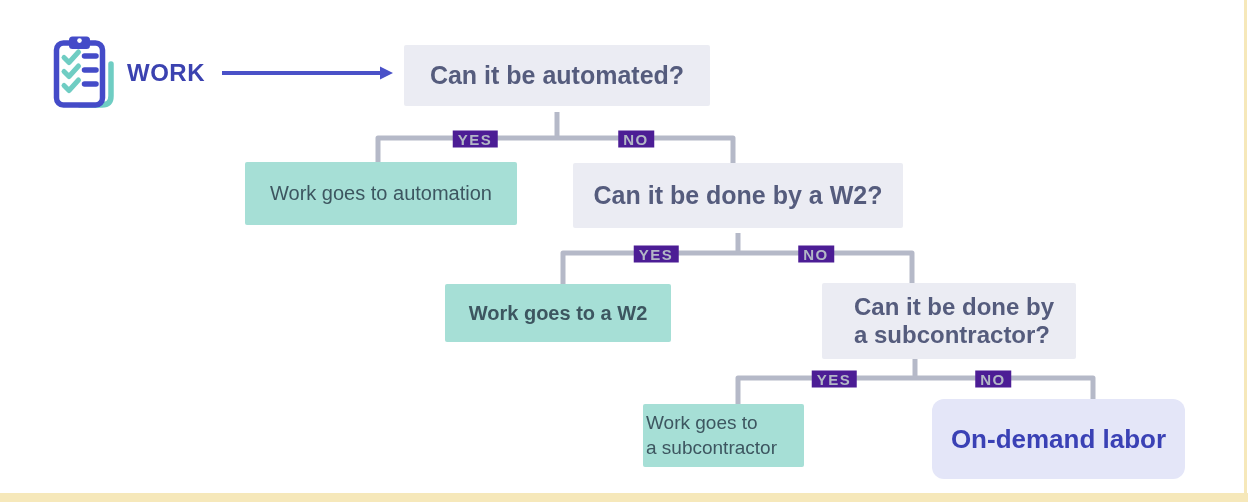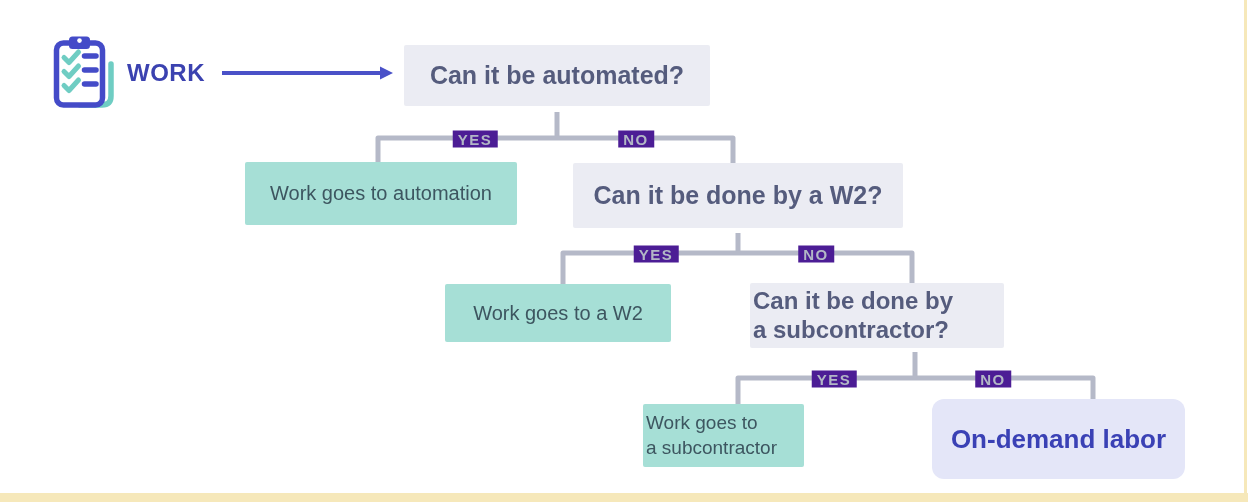--- a/index.html
+++ b/index.html
@@ -27,22 +27,22 @@
     border-radius:2px;box-sizing:border-box;text-align:center;
   }
   .node.q{background:#EBECF3;color:#555C7D;font-weight:700;font-size:25px;}
   .node.outcome{background:#A6DFD6;color:#3D5660;font-size:20px;}
   .node.final{background:#E4E6F8;color:#3A41B5;font-weight:700;font-size:26px;}
   .node.left-text{justify-content:flex-start;text-align:left;white-space:pre-line;}
 
   #q1{left:404px;top:45px;width:306px;height:61px;}
   #t1{left:245px;top:162px;width:272px;height:63px;}
   #q2{left:573px;top:163px;width:330px;height:65px;text-align:right;}
-  #t2{left:445px;top:284px;width:226px;height:58px;}
-  #q3{left:750px;top:283px;width:254px;height:65px;font-size:24px;line-height:1.18;padding-left:3px;}
+  #t2{left:445px;top:284px;width:226px;height:58px;font-weight:bold;}
+  #q3{left:822px;top:283px;width:254px;height:76px;font-size:24px;line-height:1.18;padding-left:32px;}
   #t3{left:643px;top:404px;width:161px;height:63px;font-size:19px;line-height:1.3;padding-left:3px;}
   #od{left:932px;top:399px;width:253px;height:80px;border-radius:12px;}
 
   
   .edge-label{
     position:absolute;transform:translate(-50%,-50%);
     background:#4c1d95;padding:0 5px;
     font-size:15px;font-weight:700;letter-spacing:1.5px;color:#B2B7C6;
   }
   #e0{left:475px;top:139px;}

